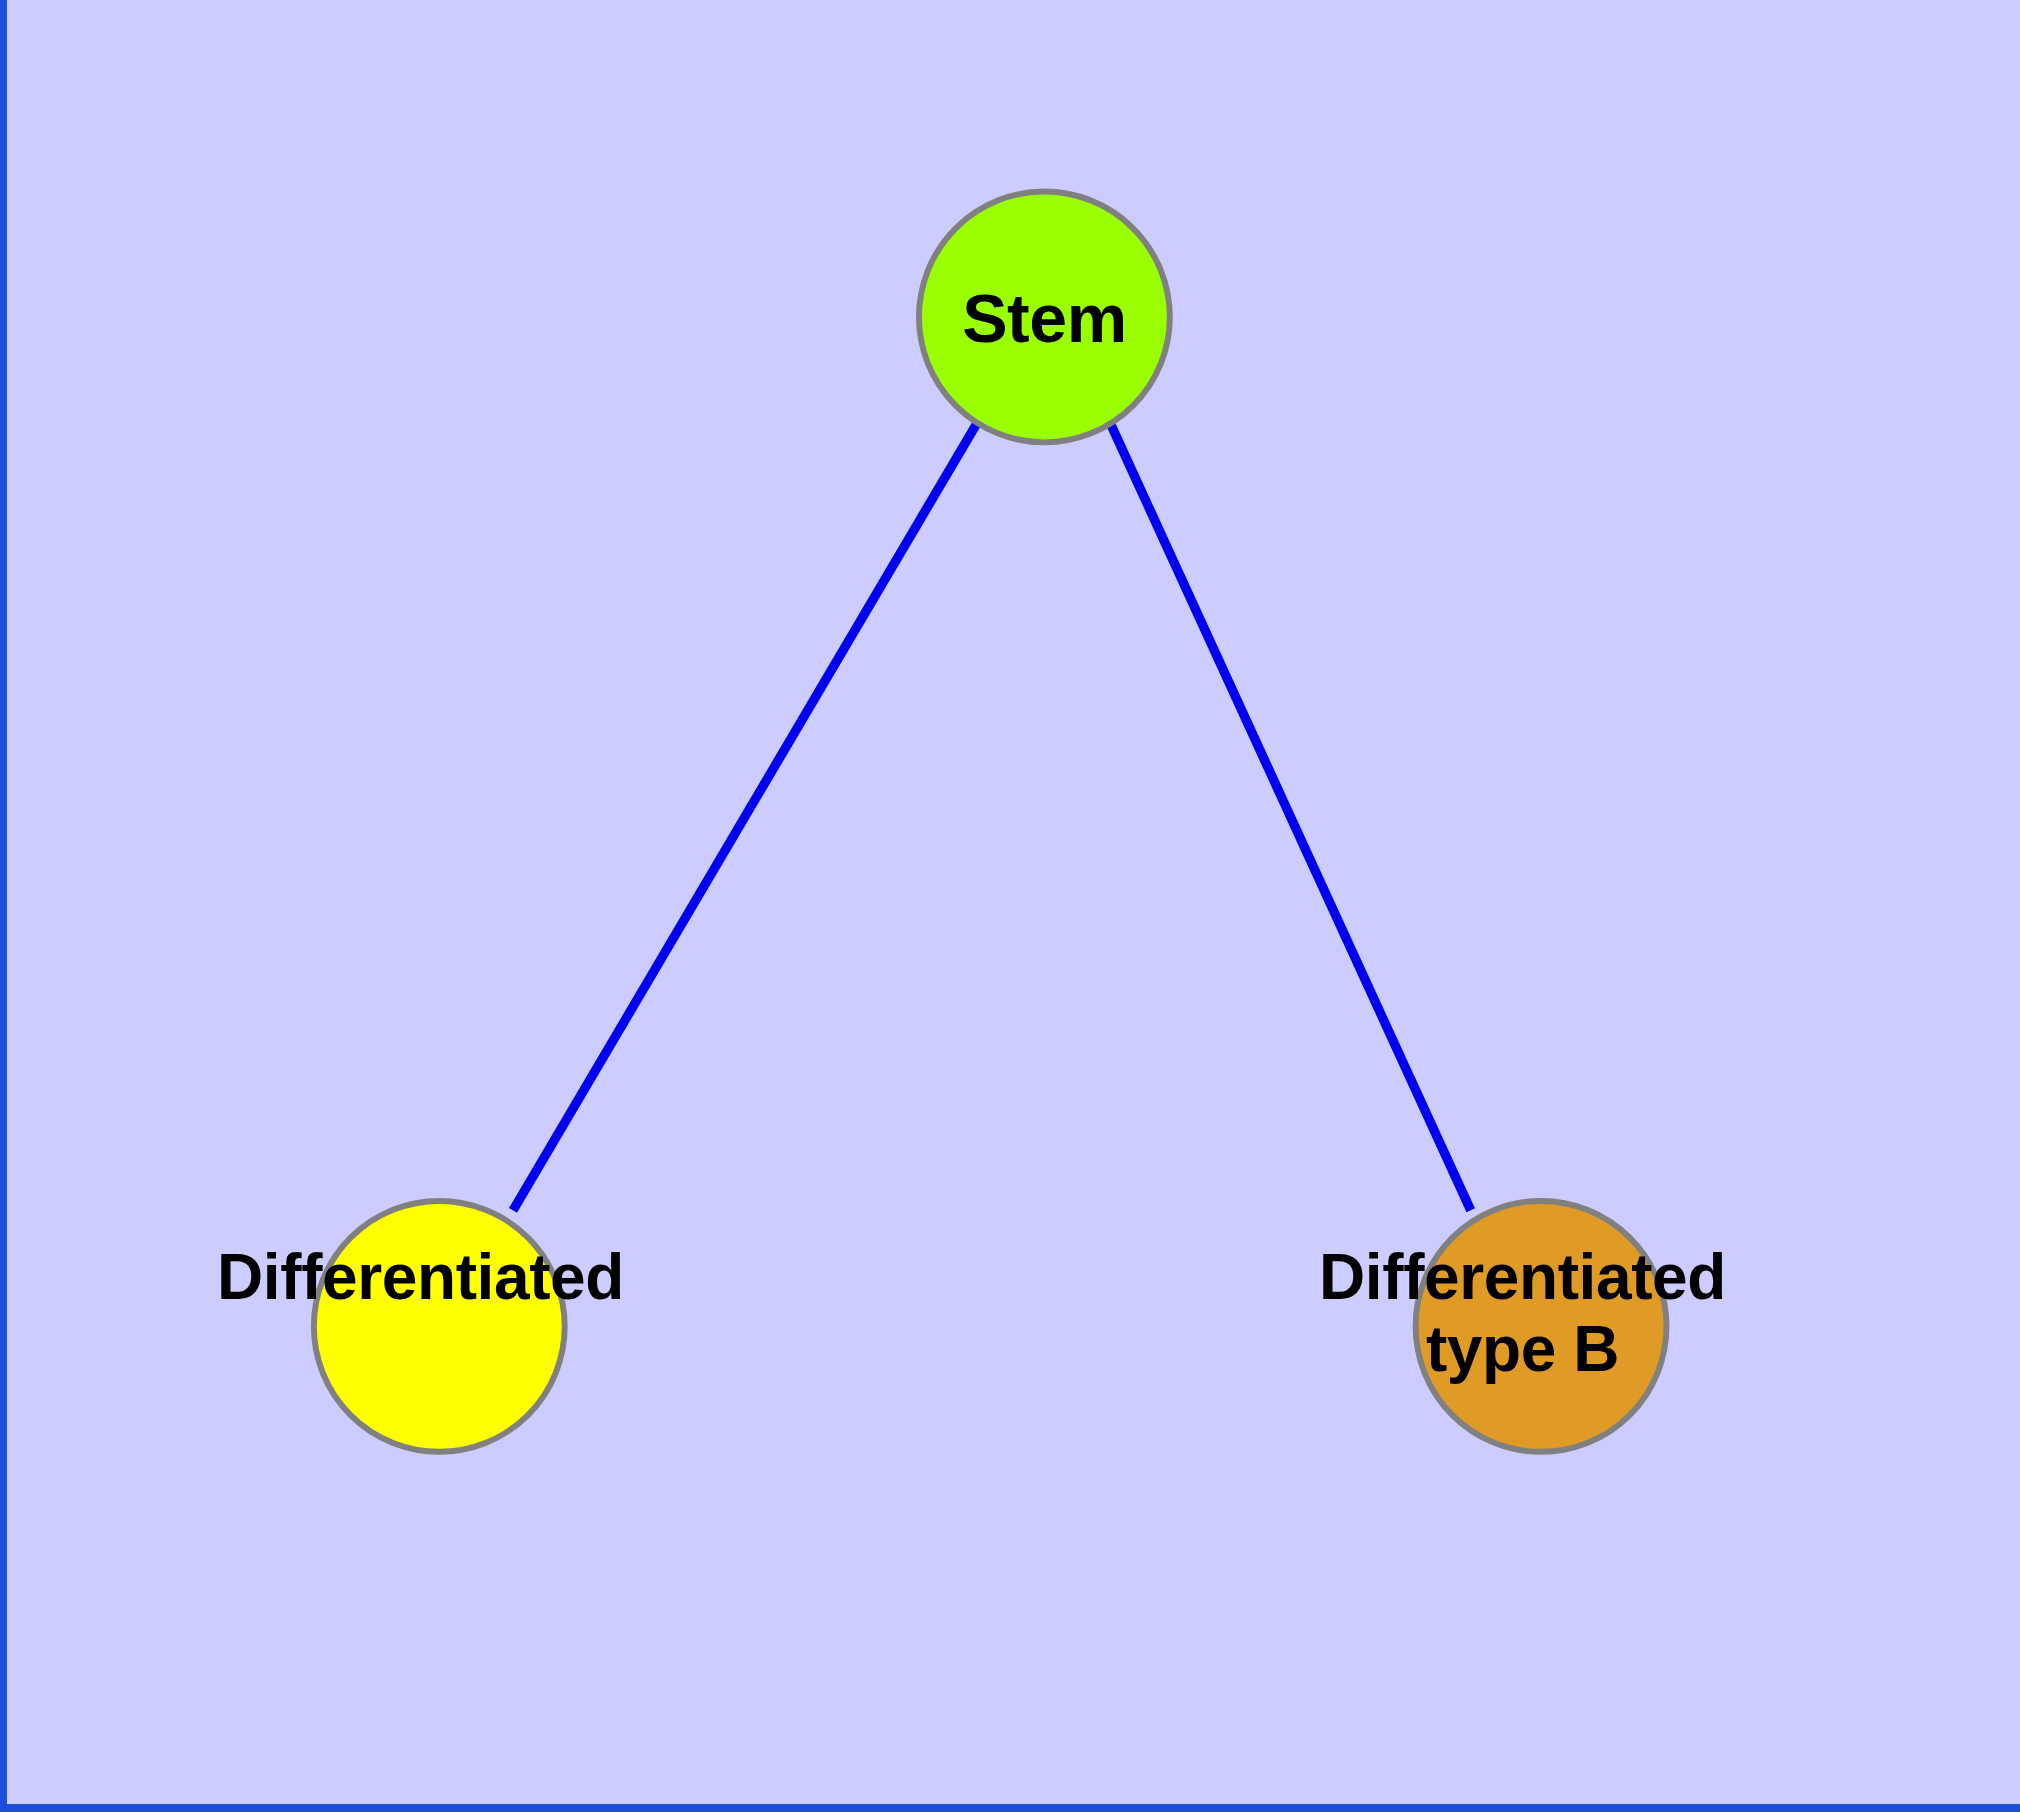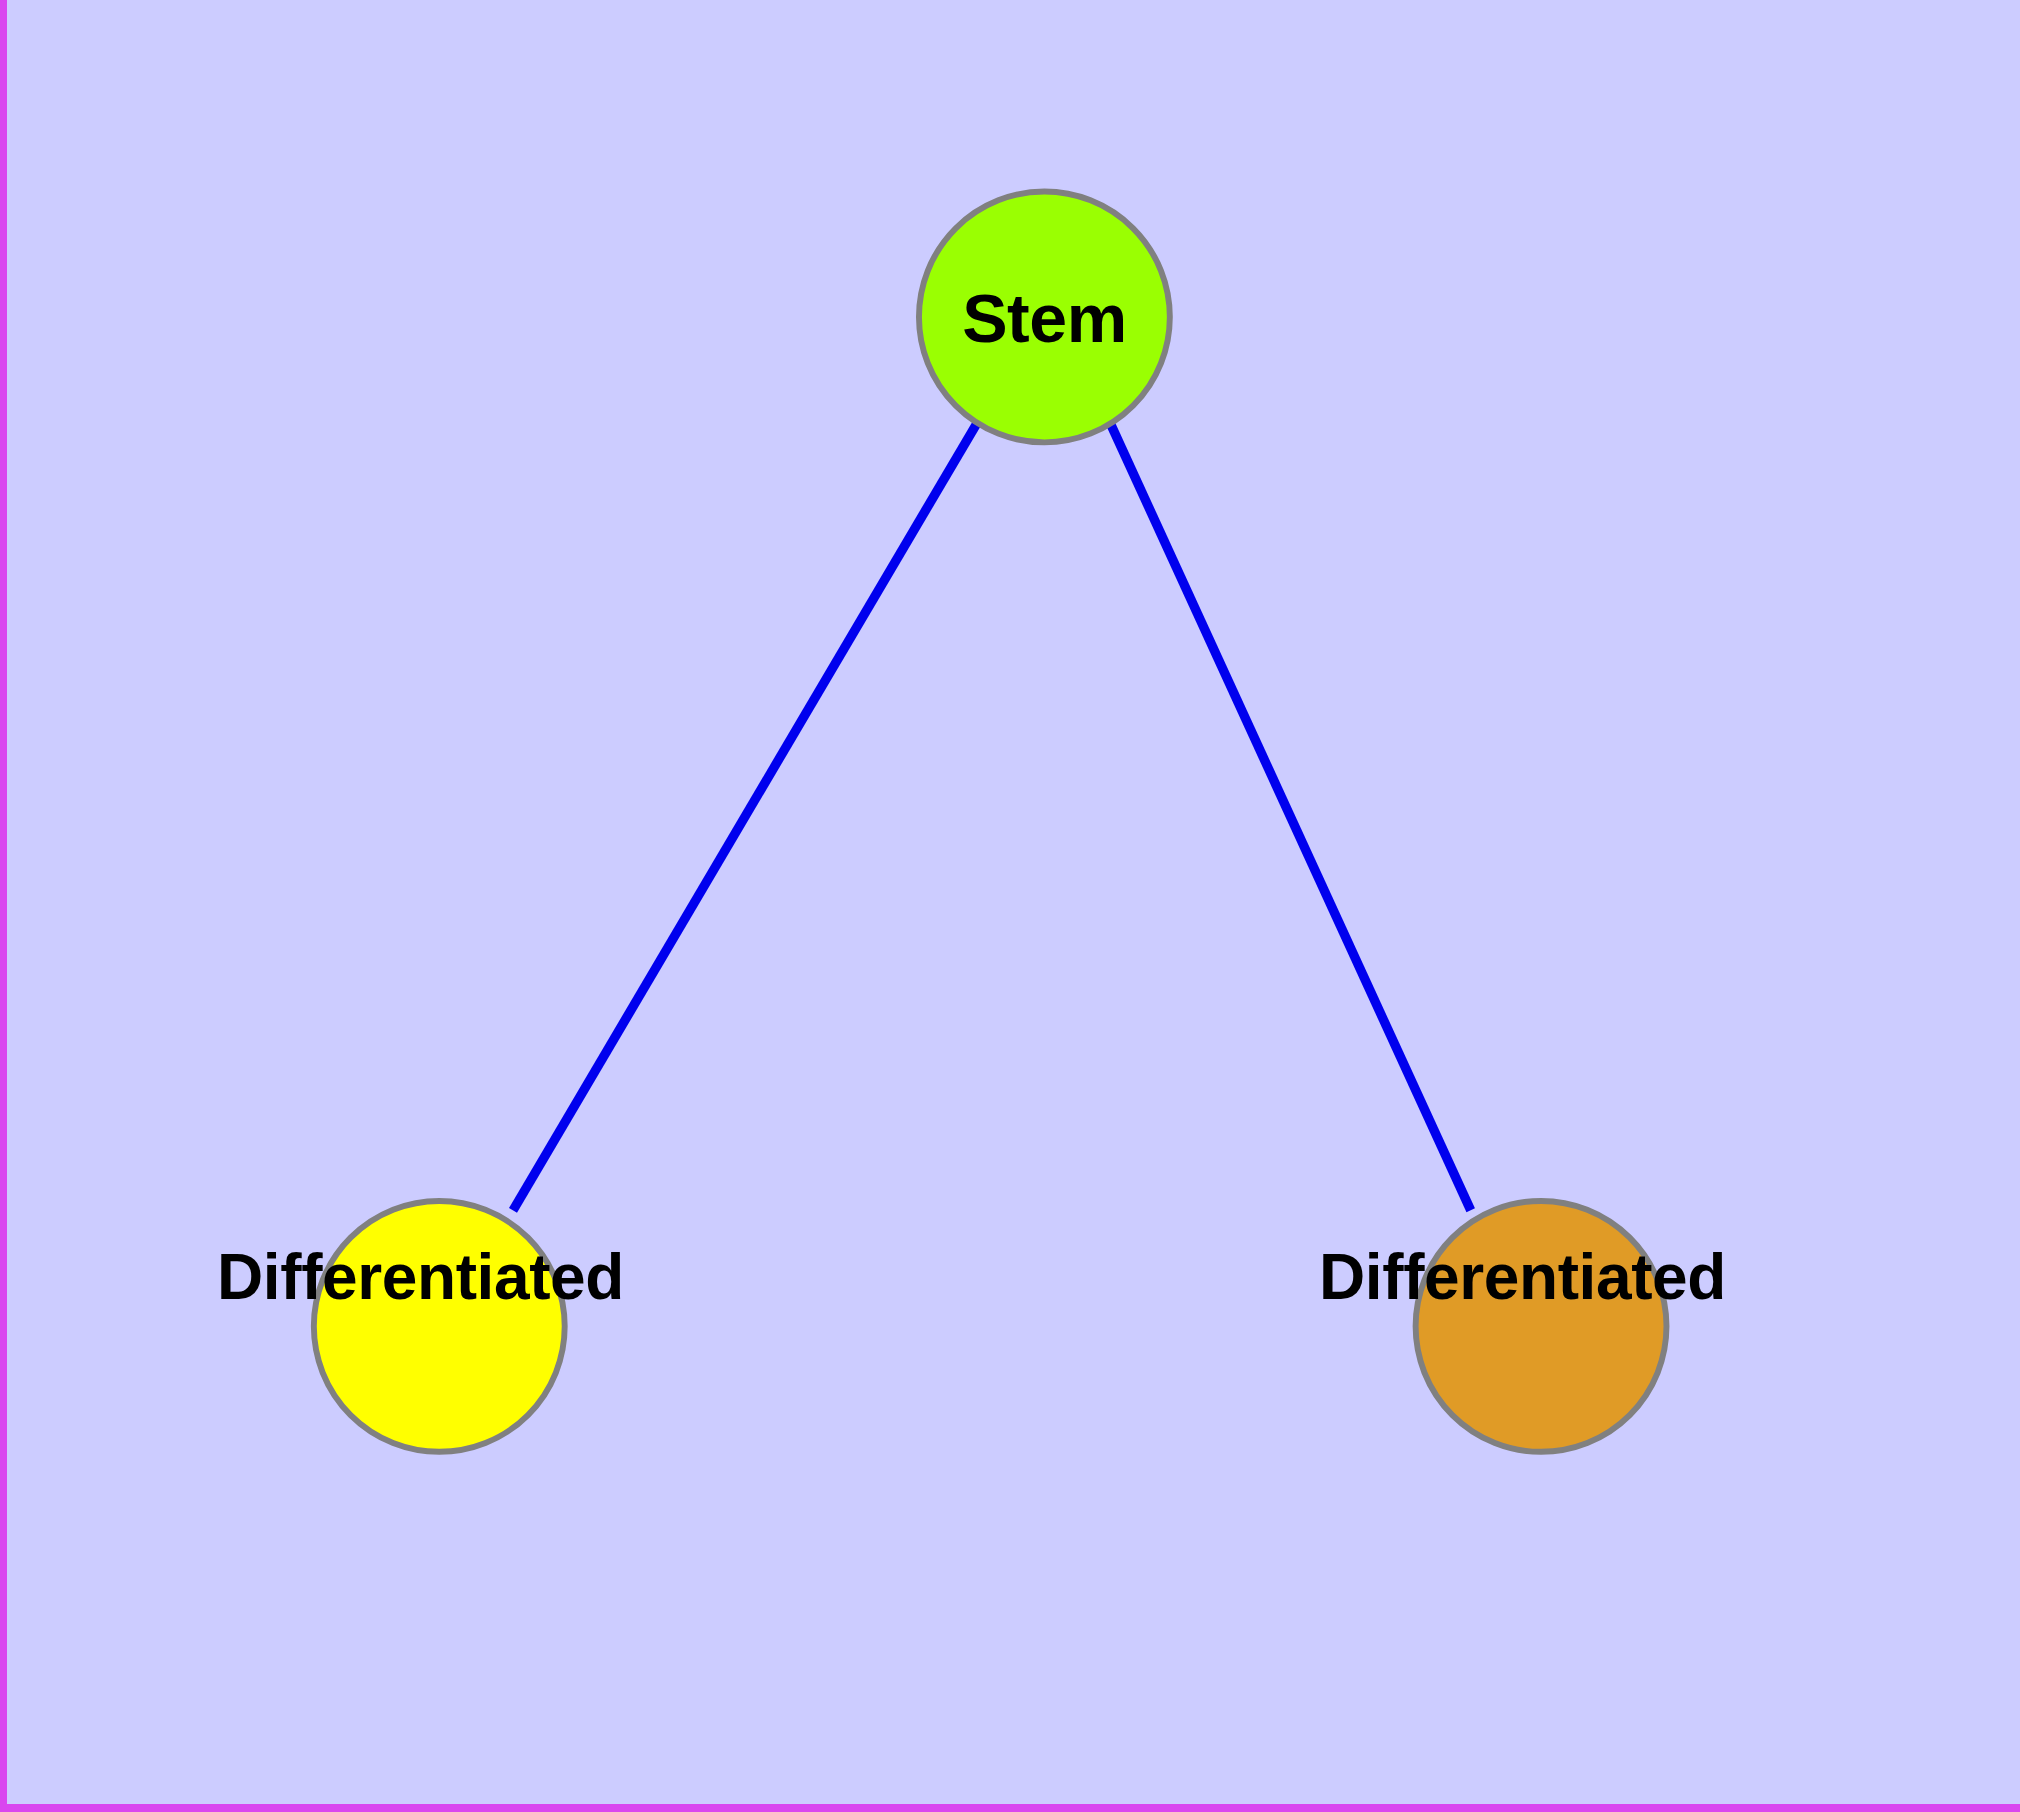--- a/index.html
+++ b/index.html
@@ -5,21 +5,21 @@
 <style>
   html, body {
     margin: 0;
     padding: 0;
     background: #ffffff;
   }
   #stage {
     position: relative;
     width: 2021px;
     height: 1812px;
-    background: #d946ef;
+    background: #1d4ed8;
     overflow: hidden;
     font-family: "Liberation Sans", "DejaVu Sans", sans-serif;
   }
   #canvas {
     position: absolute;
     left: 6.8px;
     top: 0px;
     width: 2014px;
     height: 1804px;
     background: #ccccff;
@@ -85,16 +85,17 @@
   <div class="node-label" id="label-stem">
     <div>Stem</div>
   </div>
 
   <div class="node-label" id="label-diffA">
     <div>Differentiated</div>
   </div>
 
   <div class="node-label" id="label-diffB">
     <div>Differentiated</div>
+    <div>type B</div>
   </div>
 
 </div>
 
 
 </body></html>

